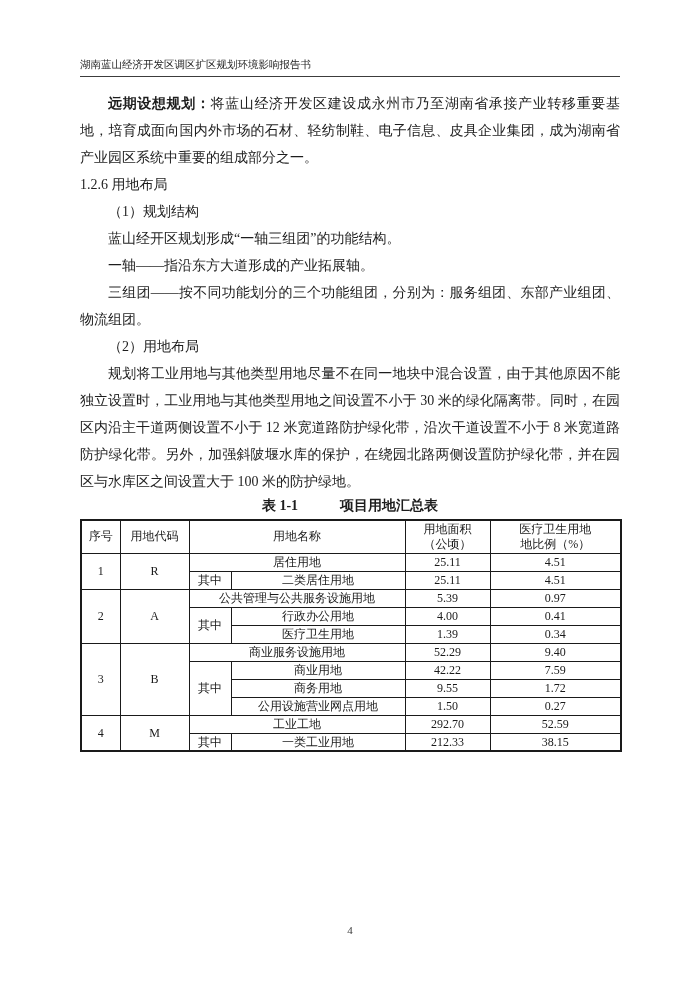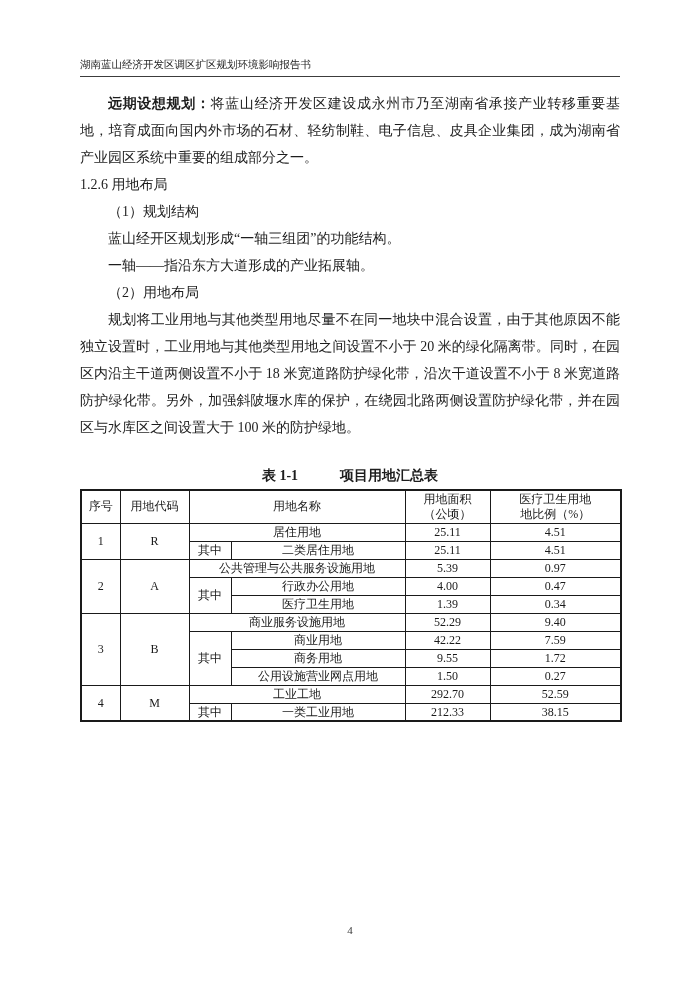--- a/index.html
+++ b/index.html
@@ -13,21 +13,21 @@
   .doc-header {
     text-align:left; font-size:10.5px; line-height:14px;
     padding-bottom:4px; border-bottom:1px solid #3c3c3c; color:#262626;
   }
   .body-text { margin-top:13px; font-size:14px; line-height:27px; text-align:justify; }
   .para { text-indent:2em; }
   .para.no-indent { text-indent:0; }
   .lead-bold { font-weight:bold; }
   .section-heading { font-size:14px; line-height:27px; text-indent:0; }
   .table-caption {
-    margin-top:25px; text-align:center; font-weight:bold; font-size:14px; line-height:20px;
+    margin-top:1px; text-align:center; font-weight:bold; font-size:14px; line-height:20px;
   }
   .table-caption .cap-label { margin-right:42px; }
   table.land-table {
     margin-top:3px; border-collapse:collapse; width:540px; table-layout:fixed;
     font-size:12px; color:#1a1a1a; border:2px solid #1a1a1a;
   }
   table.land-table th, table.land-table td {
     border:1px solid #1a1a1a; text-align:center; vertical-align:middle;
     padding:0 2px; overflow:hidden;
   }
@@ -46,22 +46,23 @@
   <div class="doc-header">
     <span>湖南蓝山经济开发区调区扩区规划环境影响报告书</span>
   </div>
 
   <div class="body-text">
     <p class="para"><b class="lead-bold">远期设想规划：</b><span>将蓝山经济开发区建设成永州市乃至湖南省承接产业转移重要基地，培育成面向国内外市场的石材、轻纺制鞋、电子信息、皮具企业集团，成为湖南省产业园区系统中重要的组成部分之一。</span></p>
     <p class="section-heading">1.2.6 用地布局</p>
     <p class="para">（1）规划结构</p>
     <p class="para">蓝山经开区规划形成“一轴三组团”的功能结构。</p>
     <p class="para">一轴——指沿东方大道形成的产业拓展轴。</p>
+    <p class="para">三组团——按不同功能划分的三个功能组团，分别为：服务组团、东部产业组团、物流组团。</p>
     <p class="para">（2）用地布局</p>
-    <p class="para">规划将工业用地与其他类型用地尽量不在同一地块中混合设置，由于其他原因不能独立设置时，工业用地与其他类型用地之间设置不小于 20 米的绿化隔离带。同时，在园区内沿主干道两侧设置不小于 18 米宽道路防护绿化带，沿次干道设置不小于 8 米宽道路防护绿化带。另外，加强斜陂堰水库的保护，在绕园北路两侧设置防护绿化带，并在园区与水库区之间设置大于 100 米的防护绿地。</p>
+    <p class="para">规划将工业用地与其他类型用地尽量不在同一地块中混合设置，由于其他原因不能独立设置时，工业用地与其他类型用地之间设置不小于 30 米的绿化隔离带。同时，在园区内沿主干道两侧设置不小于 12 米宽道路防护绿化带，沿次干道设置不小于 8 米宽道路防护绿化带。另外，加强斜陂堰水库的保护，在绕园北路两侧设置防护绿化带，并在园区与水库区之间设置大于 100 米的防护绿地。</p>
   </div>
 
   <div class="table-caption">
     <span class="cap-label">表 1-1</span><span>项目用地汇总表</span>
   </div>
 
   <table class="land-table">
     <colgroup>
       <col style="width:39px">
         <col style="width:69px">
@@ -97,21 +98,21 @@
       <td rowspan="3">2</td>
       <td rowspan="3">A</td>
       <td colspan="2">公共管理与公共服务设施用地</td>
       <td>5.39</td>
       <td>0.97</td>
     </tr>
     <tr>
       <td rowspan="2">其中</td>
       <td>行政办公用地</td>
       <td>4.00</td>
-      <td>0.47</td>
+      <td>0.41</td>
     </tr>
     <tr>
       <td>医疗卫生用地</td>
       <td>1.39</td>
       <td>0.34</td>
     </tr>
     <tr>
       <td rowspan="4">3</td>
       <td rowspan="4">B</td>
       <td colspan="2">商业服务设施用地</td>

